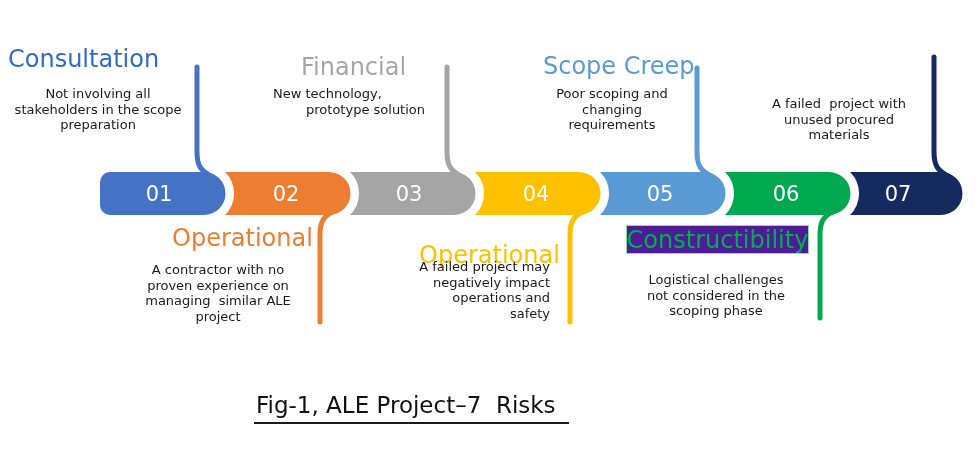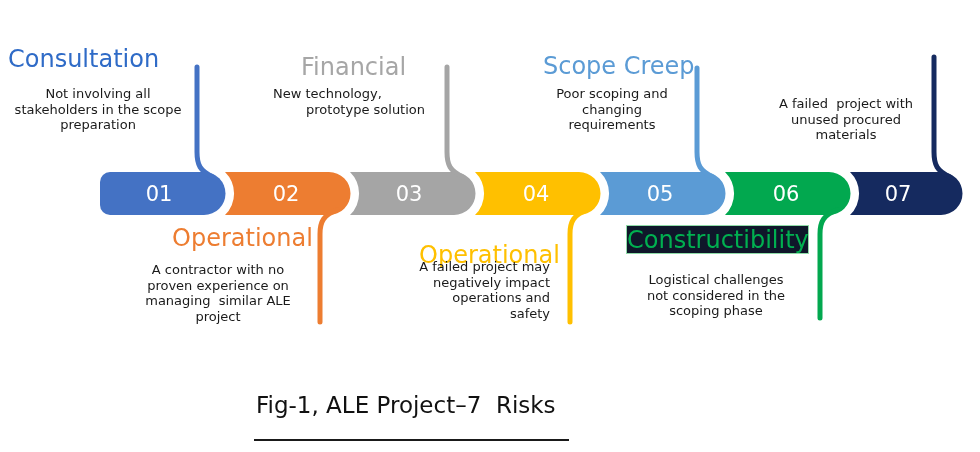--- a/index.html
+++ b/index.html
@@ -10,32 +10,32 @@
   .stage svg{position:absolute;left:0;top:0;}
   .step-title{
     position:absolute;font-size:24px;line-height:24px;white-space:pre;
     font-weight:400;
   }
   .step-desc{
     position:absolute;font-size:13px;line-height:15.5px;color:#1a1a1a;
     white-space:pre;
   }
   .title-box{
-    position:absolute;display:flex;align-items:center;justify-content:flex-start;
-    border:1.5px solid #8FDBA8;background:#0f172a;
+    position:absolute;display:flex;align-items:center;justify-content:center;
+    border:1.5px solid #8FDBA8;background:#4c1d95;
   }
   .seg-num{
     fill:#ffffff;font-size:21px;font-family:"DejaVu Sans","Liberation Sans",sans-serif;
     text-anchor:middle;
   }
   .connector{fill:none;stroke-width:5;stroke-linecap:round;}
   .caption{
     position:absolute;left:254px;top:392px;font-size:23px;line-height:27px;
     color:#111;white-space:pre;border-bottom:2px solid #1a1a1a;
-    padding:0 13px 20px 2px;
+    padding:0 13px 3px 2px;
   }
 </style>
 </head>
 <body>
 
 <div class="stage">
 
   <svg width="980" height="452" viewBox="0 0 980 452">
 
     <path d="M110,172 A10,10 0 0 0 100,182 L100,205 A10,10 0 0 0 110,215 L204,215 A21.5,21.5 0 0 0 204,172 Z" fill="#4472C4"></path>
@@ -89,19 +89,19 @@
 changing
 requirements</div>
 
   <div class="title-box" style="left: 626px; top: 225px; width: 181px; height: 27px; border-color: rgb(143, 219, 168);">
     <span class="step-title" style="position: static; color: rgb(0, 176, 80);">Constructibility</span>
   </div>
   <div class="step-desc" style="left:638px;top:272px;width:156px;text-align:center;">Logistical challenges
 not considered in the
 scoping phase</div>
 
-  <div class="step-desc" style="left:766px;top:96px;width:146px;text-align:center;margin-left:7px;">A failed  project with
+  <div class="step-desc" style="left:766px;top:96px;width:146px;text-align:center;">A failed  project with
 unused procured
 materials</div>
 
   <div class="caption">Fig-1, ALE Project–7  Risks</div>
 
 </div>
 
 </body></html>

